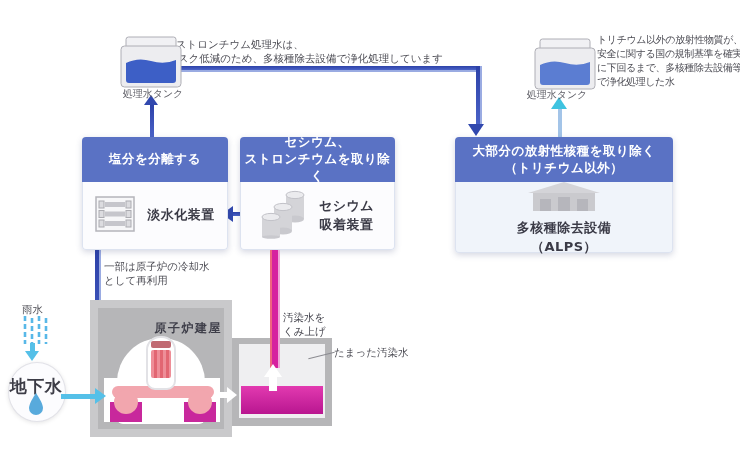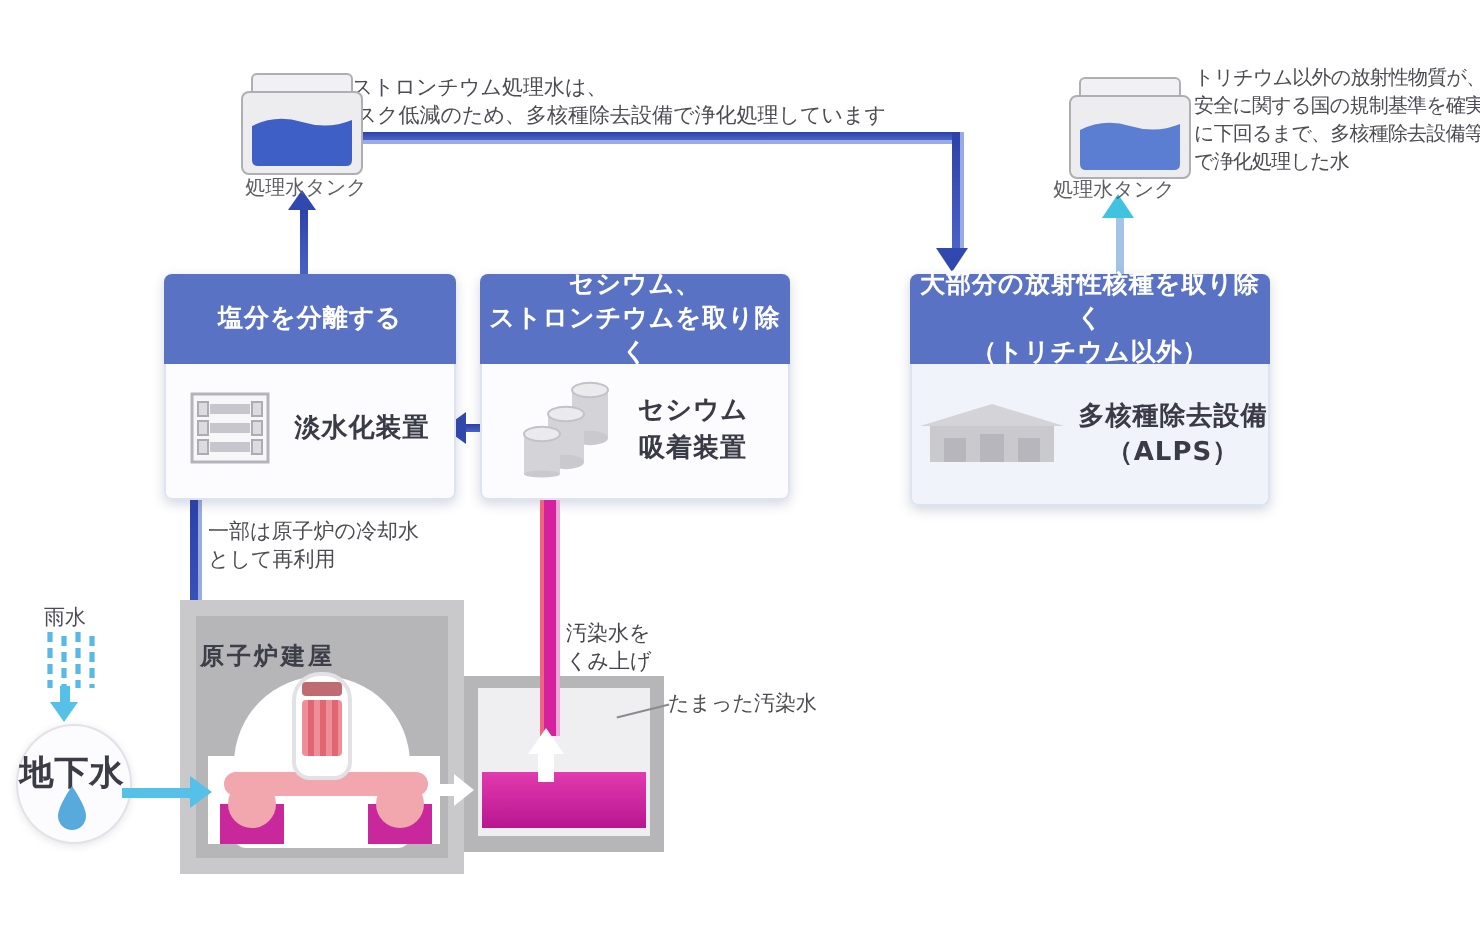--- a/index.html
+++ b/index.html
@@ -27,25 +27,25 @@
   .tank-label{font-size:10px;color:#5e5e66;text-align:center;width:84px;white-space:nowrap;}
   
   .pbox{position:absolute;border-radius:4px;box-shadow:0 2px 6px rgba(60,70,120,.22);}
   .pbox-header{height:45px;background:#5a72c4;color:#fff;font-size:12.5px;font-weight:bold;display:flex;flex-direction:column;
                align-items:center;justify-content:center;line-height:1.35;text-align:center;border-radius:4px 4px 0 0;letter-spacing:.5px;}
   .pbox-body{position:absolute;left:0;right:0;top:45px;bottom:0;background:#fcfcfe;border:1px solid #dde3f0;border-top:none;
              border-radius:0 0 4px 4px;display:flex;align-items:center;justify-content:center;gap:12px;}
   .device{font-size:13px;font-weight:bold;color:#3b3b47;line-height:1.4;text-align:center;letter-spacing:.5px;}
   #box1{left:82px;top:137px;width:146px;height:113px;}
   #box2{left:240px;top:137px;width:155px;height:113px;}
-  #box3{left:455px;top:137px;width:180px;height:116px;}
-  #box3 .pbox-body{background:#f0f4fa;flex-direction:row;gap:3px;padding-top:2px;}
+  #box3{left:455px;top:137px;width:218px;height:116px;}
+  #box3 .pbox-body{background:#f0f4fa;flex-direction:column;gap:3px;padding-top:2px;}
   
   #building{left:90px;top:300px;width:142px;height:137px;background:#b6b6b8;border:8px solid #c9c9cb;box-sizing:border-box;}
-  #building-label{left:100px;top:320px;width:122px;text-align:left;font-size:12px;font-weight:bold;color:#3e3e49;letter-spacing:1.5px;}
+  #building-label{left:100px;top:320px;width:122px;text-align:right;font-size:12px;font-weight:bold;color:#3e3e49;letter-spacing:1.5px;}
   #cutaway{left:117px;top:338px;width:88px;height:86px;background:#fff;border-radius:44px 44px 6px 6px;}
   #white-band{left:104px;top:378px;width:116px;height:44px;background:#fff;}
   #pool-l{left:110px;top:402px;width:32px;height:20px;background:#c8289c;}
   #pool-r{left:184px;top:402px;width:32px;height:20px;background:#c8289c;}
   #vessel-stem{left:157px;top:376px;width:8px;height:14px;background:#f2a6ae;}
   #pipe-h{left:112px;top:386px;width:102px;height:12px;background:#f2a6ae;border-radius:6px;}
   #circle-l{left:114px;top:390px;width:24px;height:24px;background:#f2a6ae;border-radius:50%;}
   #circle-r{left:188px;top:390px;width:24px;height:24px;background:#f2a6ae;border-radius:50%;}
   #vessel{left:146px;top:336px;width:30px;height:54px;background:#fff;border:2px solid #e2e2e6;border-radius:14px 14px 9px 9px;box-sizing:border-box;}
   #vessel-cap{left:151px;top:341px;width:20px;height:7px;background:#c06a72;border-radius:2px;}

